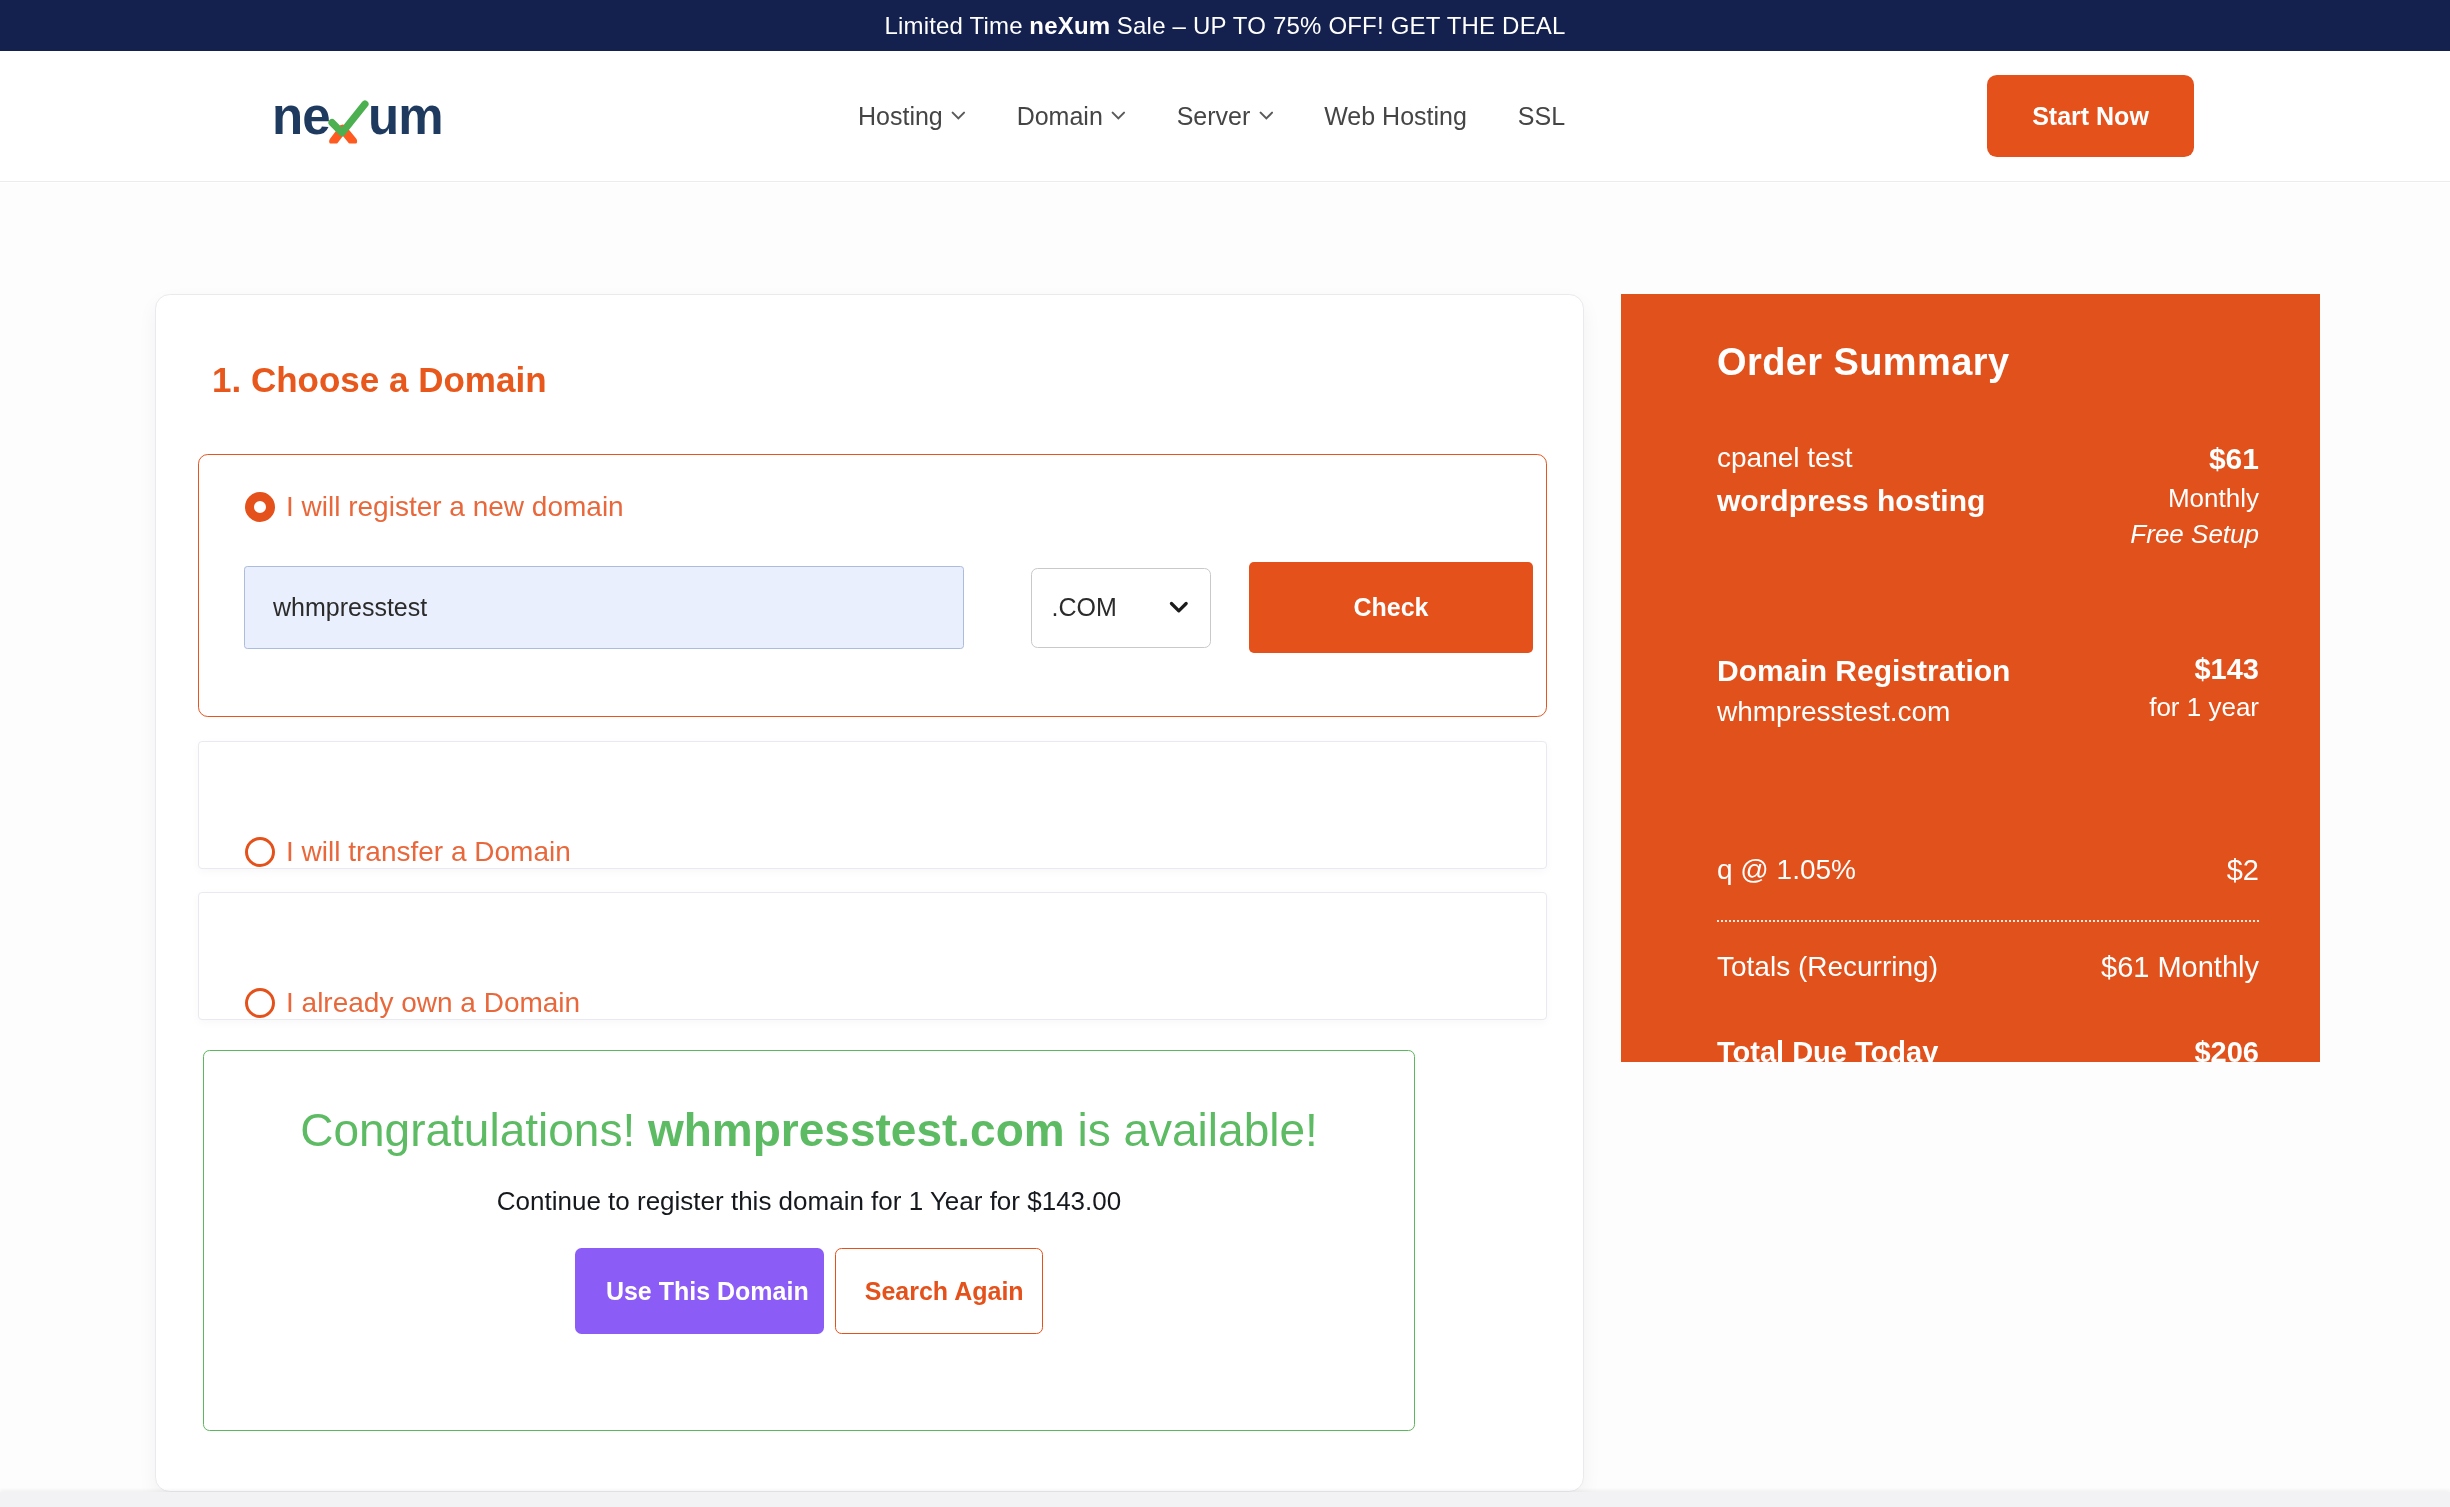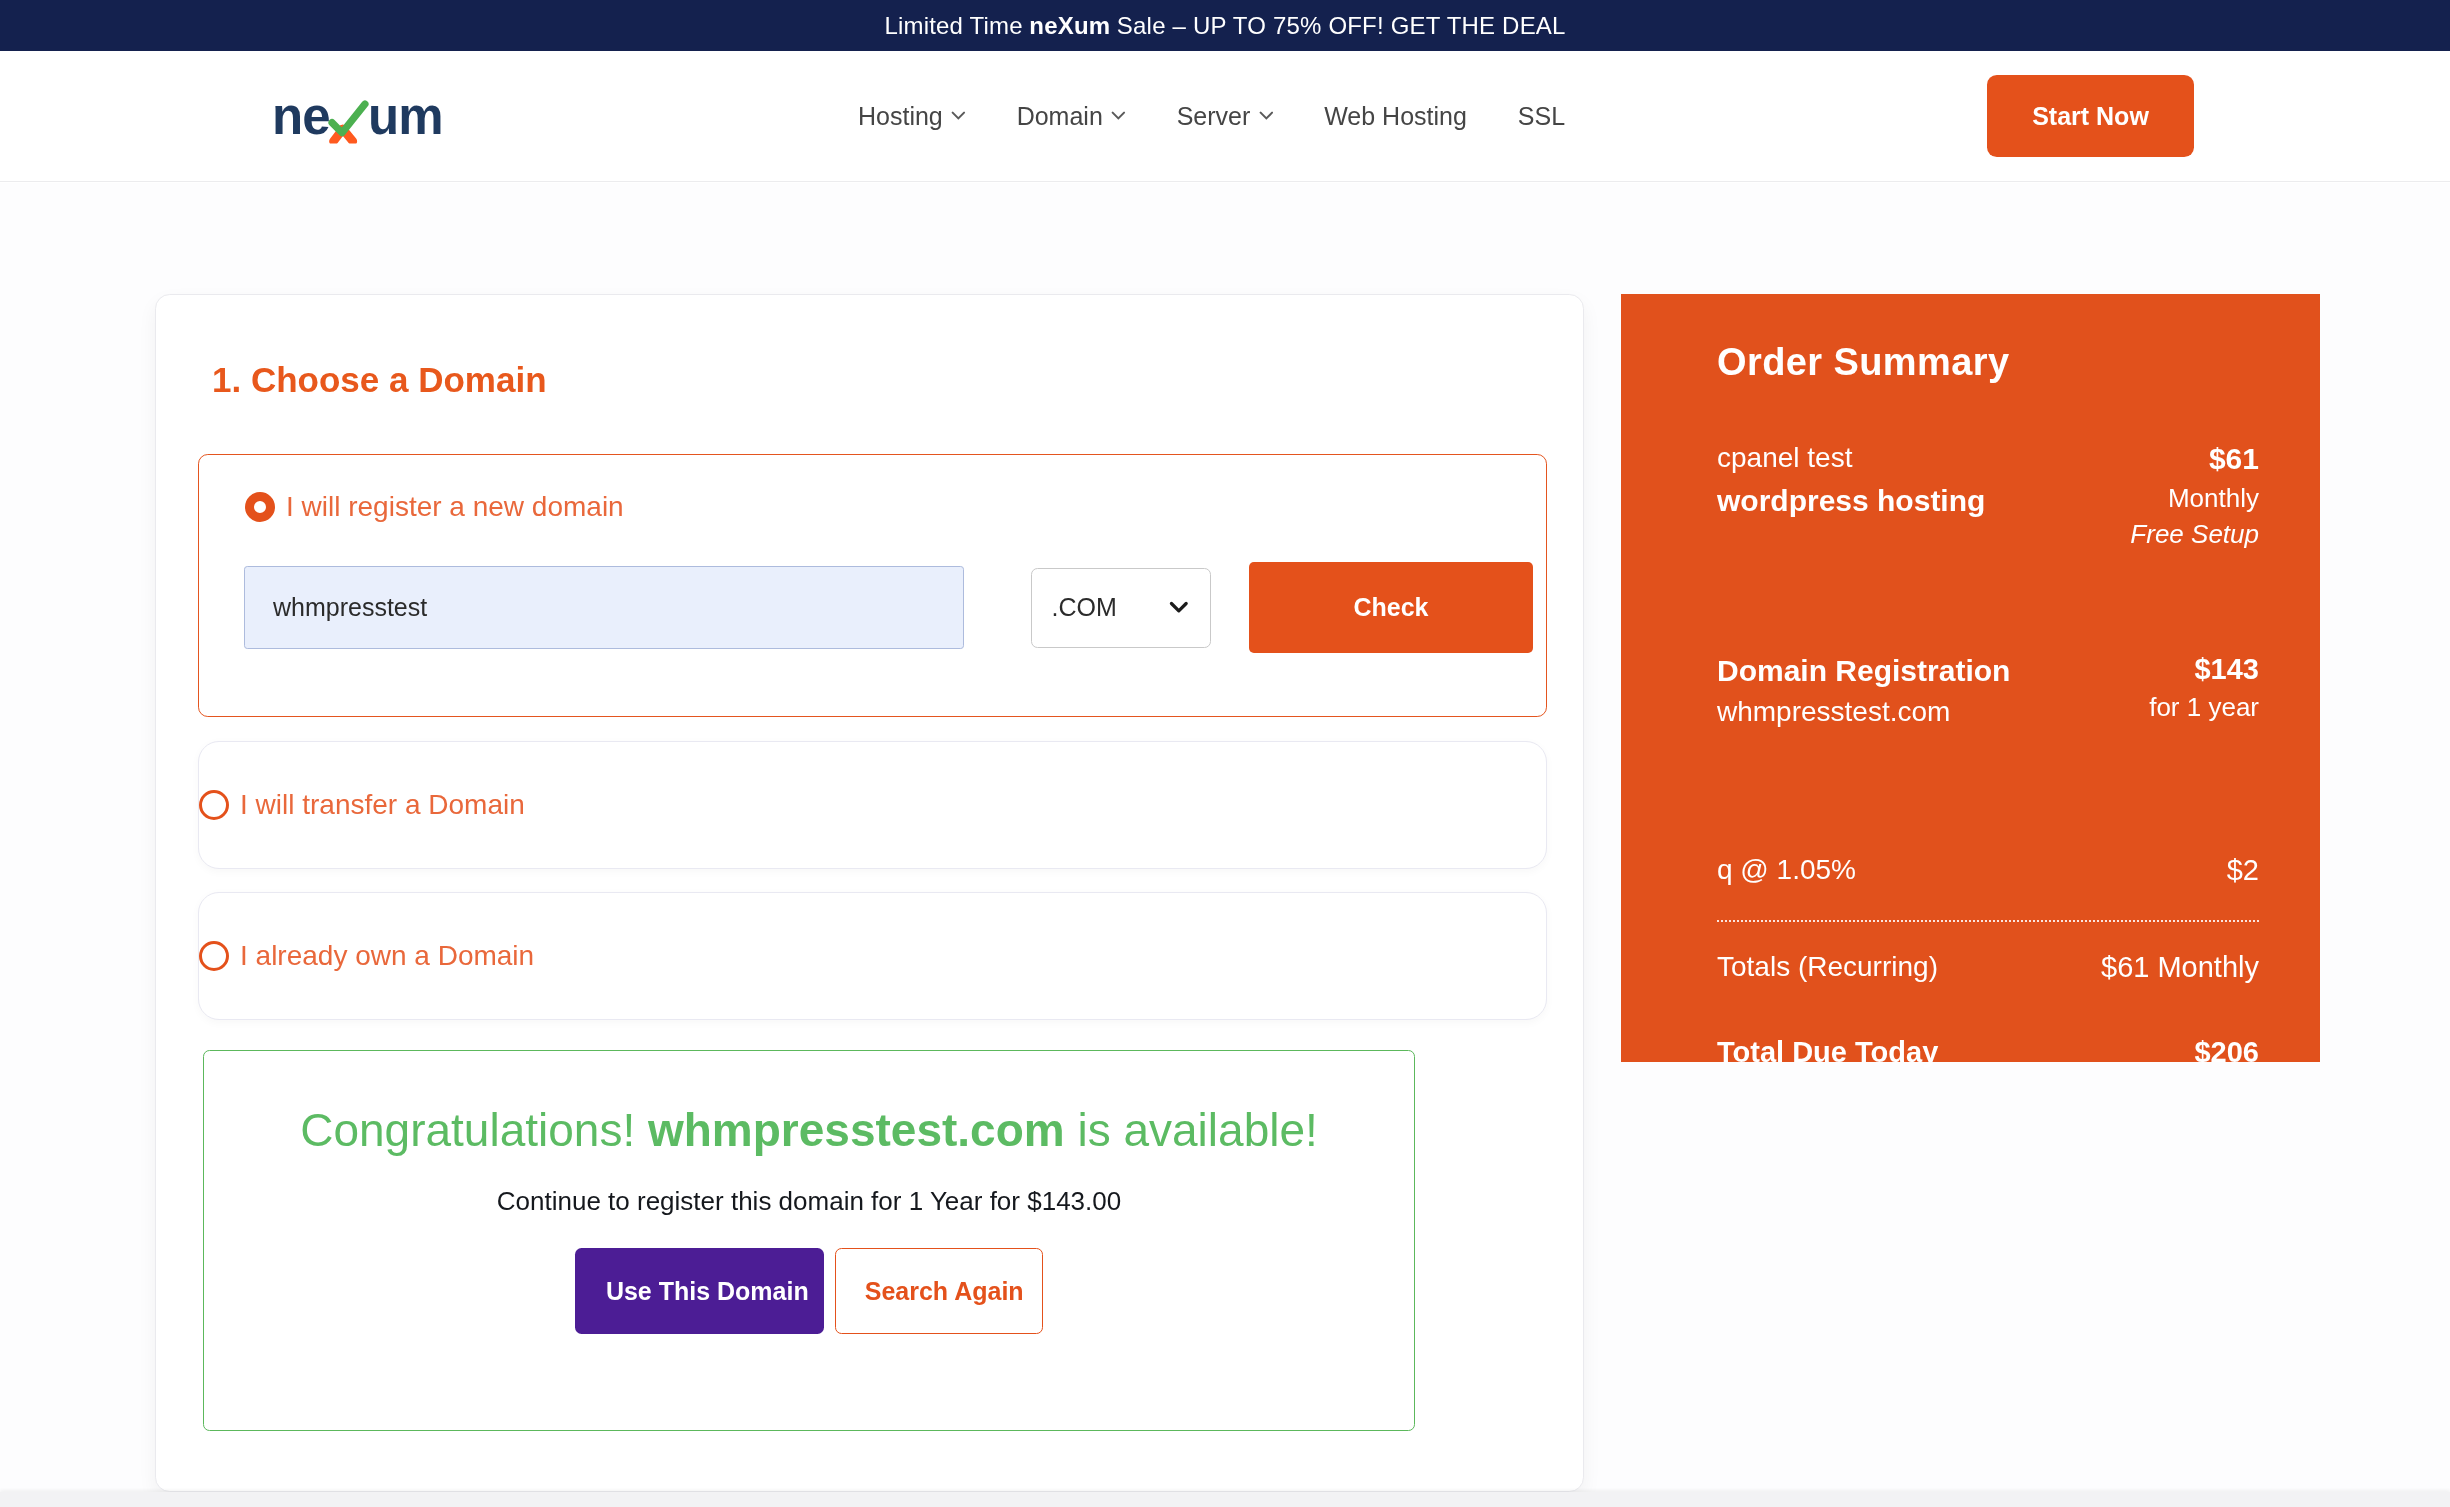--- a/index.html
+++ b/index.html
@@ -66,37 +66,37 @@
     margin-left:67px; width:180px; height:80px; background:#fff; border:0.8px solid #C9C9C9;
     border-radius:6.5px; display:flex; align-items:center; justify-content:space-between;
     padding:0 21px 0 19.6px; font-size:25px; font-weight:500; color:#2B2B2B; cursor:pointer;
   }
   .check-btn {
     margin-left:38px; width:284px; height:91px; background:#E4511B; border:none; border-radius:4.9px;
     color:#fff; font-size:25px; font-weight:700; font-family:inherit; cursor:pointer;
   }
   .plain-row {
     position:absolute; left:42px; width:1349px; height:128px;
-    background:#fff; border:0.8px solid #E9E9F2; border-radius:21px;
-    display:flex; align-items:center; 
+    background:#fff; border:0.8px solid #E9E9F2; border-radius:4px;
+    display:flex; align-items:flex-end; padding-left:46px;
     box-shadow:0 2.5px 8.2px rgba(0,0,0,.03);
   }
   .row-transfer { top:446px; }
   .row-own { top:597px; }
   
   .avail-box {
     position:absolute; left:47px; top:755px; width:1212px; height:381px;
     border:1.6px solid #5CB85C; border-radius:6.5px; background:#fff; text-align:center;
   }
   .avail-heading { margin:47px auto 0; width:1063px; font-size:46px; line-height:1.42; color:#5CBB63; font-weight:400; }
   .avail-heading b { font-weight:800; }
   .avail-sub { margin-top:23px; font-size:26px; color:#15181D; }
   .avail-btns { margin-top:31px; display:flex; justify-content:center; gap:11.4px; }
   .use-btn {
-    width:249px; height:86px; background:#4c1d95; border:none; border-radius:6.5px;
+    width:249px; height:86px; background:#8b5cf6; border:none; border-radius:6.5px;
     color:#fff; font-size:25px; font-weight:700; font-family:inherit; cursor:pointer;padding-left:16px;
   }
   .again-btn {
     width:208px; height:86px; background:#fff; border:1.6px solid #E4511B; border-radius:6.5px;
     color:#E4511B; font-size:25px; font-weight:700; font-family:inherit; cursor:pointer;padding-left:10px;
   }
   
   .summary {
     position:absolute; left:1621px; top:111px; width:699px; height:768px;
     background:#E1511C; color:#fff; padding:47px 61px 0 96px;

